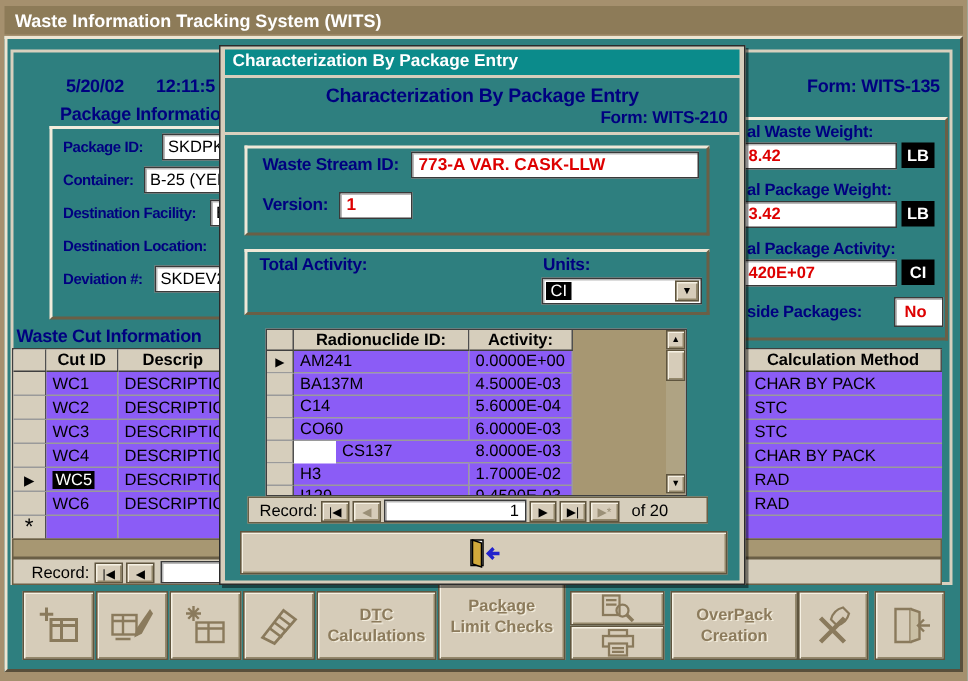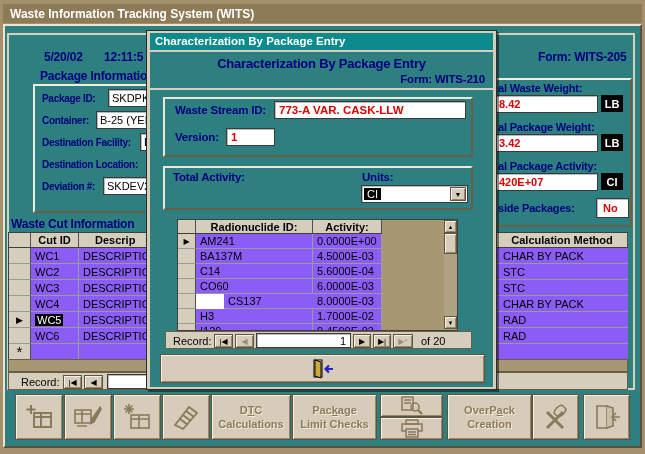--- a/index.html
+++ b/index.html
@@ -46,21 +46,21 @@
     <div class="abs white" style="left:7px;top:3px;font-weight:bold;font-size:12px;white-space:nowrap;">Waste Information Tracking System (WITS)</div>
   </div>
 
   <div class="abs" style="left:3px;top:24px;width:639px;height:424px;background:#2E7F7F;
               border:2px solid;border-color:#EDE5D2 #594F3B #594F3B #EDE5D2;"></div>
 
   <div class="abs" style="left:7px;top:33px;width:628px;height:357px;border:2px solid #D8D0BE;"></div>
 
   <div class="abs lbl lbl12" style="left:44px;top:50px;">5/20/02</div>
   <div class="abs lbl lbl12" style="left:104px;top:50px;">12:11:5</div>
-  <div class="abs lbl lbl12" style="left:538px;top:50px;">Form: WITS-205</div>
+  <div class="abs lbl lbl12" style="left:538px;top:50px;">Form: WITS-135</div>
 
   <div class="abs lbl lbl12" style="left:40px;top:69px;">Package Information:</div>
 
   <div class="abs raised" style="left:33px;top:84px;width:300px;height:129px;"></div>
 
   <div class="abs lbl lbl10" style="left:42px;top:93px;">Package ID:</div>
   <div class="abs inp" style="left:108px;top:89px;width:192px;height:18px;">
     <span class="blk" style="position:absolute;left:3px;top:2px;">SKDPKG</span>
   </div>
 
@@ -205,21 +205,21 @@
           <path d="M9 16l8 6M12 12l8 6M15 8l8 6"></path>
       </g>
     </svg>
   </div>
   <div class="abs btn3d toolbtn" style="left:211px;top:394px;width:80px;height:46px;">
     <div class="tbtxt">
       <span>D</span><span style="text-decoration:underline;">T</span><span>C</span><br>
       <span>Calculations</span>
     </div>
   </div>
-  <div class="abs btn3d toolbtn" style="left:292px;top:394px;width:85px;height:46px;">
+  <div class="abs btn3d toolbtn" style="left:292px;top:382px;width:85px;height:58px;">
     <div class="tbtxt">
       <span>Pac</span><span style="text-decoration:underline;">k</span><span>age</span><br>
       <span>Limit Checks</span>
     </div>
   </div>
   <div class="abs btn3d toolbtn" style="left:380px;top:394px;width:63px;height:23px;">
     <svg width="26" height="19" viewBox="0 0 26 19">
       <g stroke="#8A7A5C" fill="none" stroke-width="1.5">
         <rect x="3" y="1" width="11" height="13"></rect>
           <path d="M5 4h7M5 7h7"></path>

